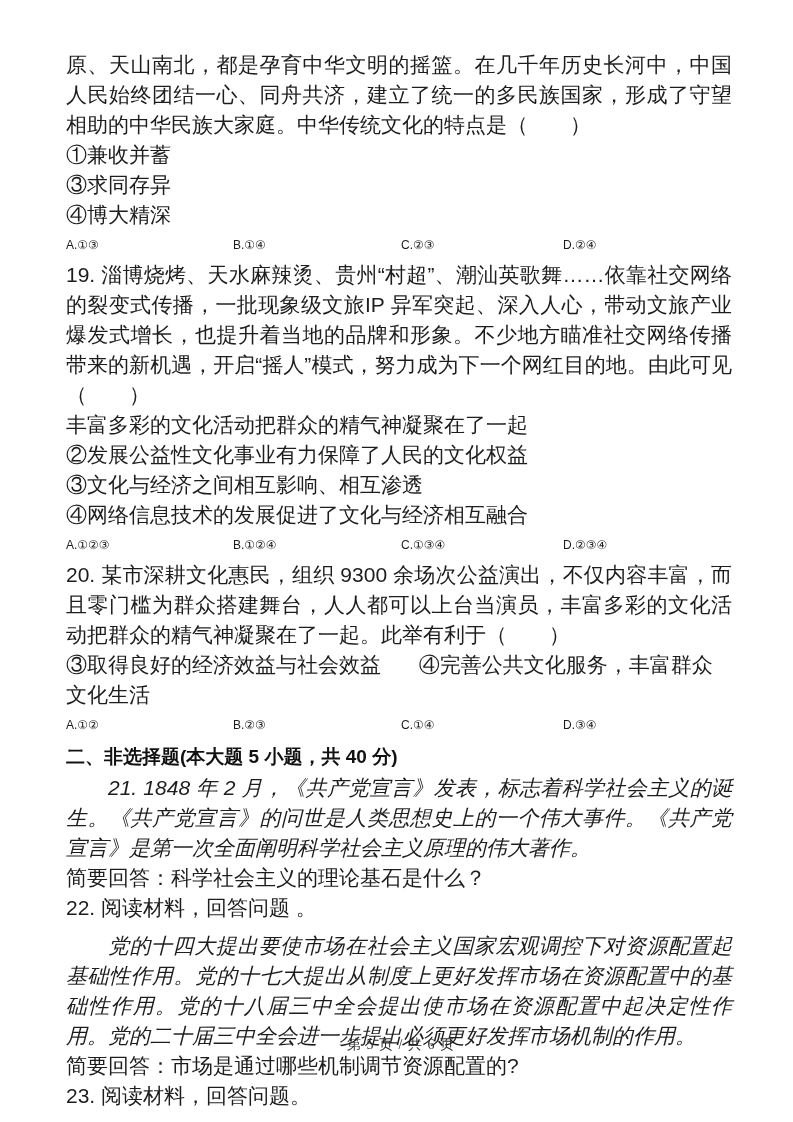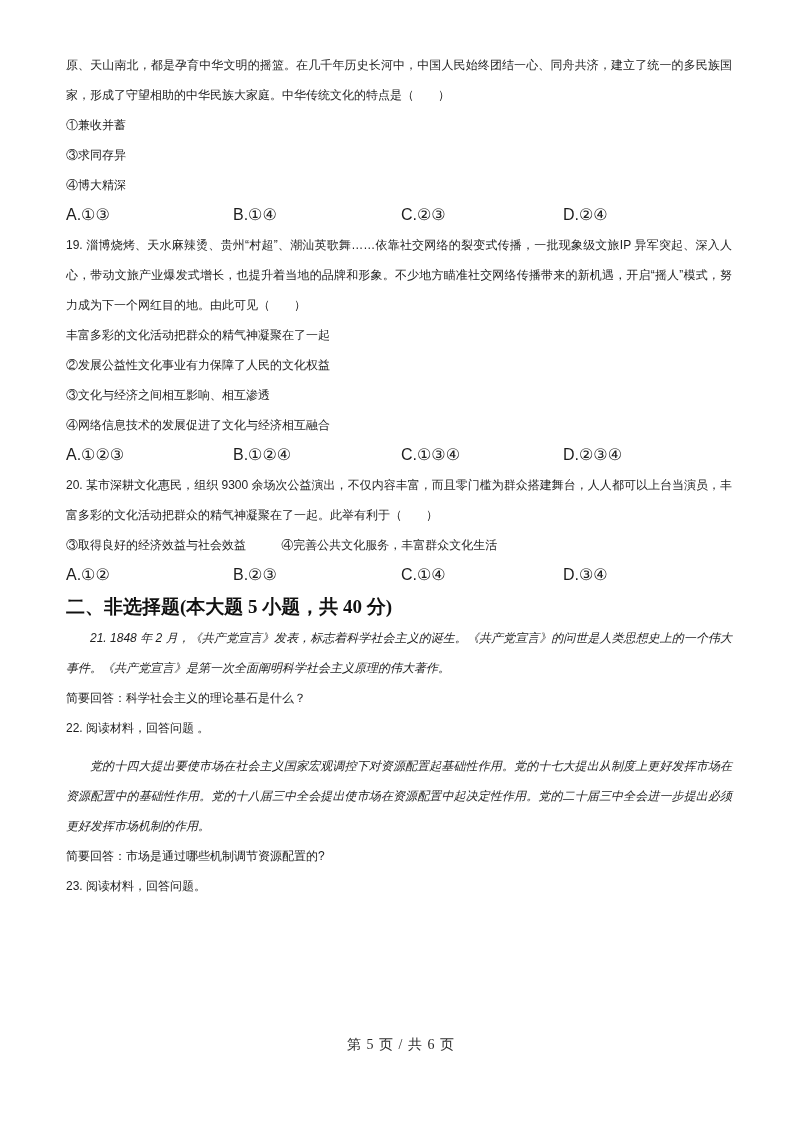--- a/index.html
+++ b/index.html
@@ -11,37 +11,37 @@
     font-family: "Liberation Sans", sans-serif;
     color: #1d1d1d;
     overflow: hidden;
   }
   .content {
     position: absolute;
     left: 66px;
     top: 50px;
     width: 666px;
   }
-  p { margin: 0; font-size: 12px; line-height: 30px; }
+  p { margin: 0; font-size: 21px; line-height: 30px; }
   .stem { text-align: justify; text-justify: inter-ideograph; }
   .item-line { line-height: 30px; }
   .choices {
     display: grid;
     grid-template-columns: 167px 168px 162px 1fr;
-    font-size: 16px;
+    font-size: 12px;
     line-height: 30px;
   }
   .pair-row span + span { margin-left: 32px; }
   .section-heading {
     font-size: 19px;
     font-weight: bold;
     line-height: 33px;
     margin: 0;
     color: #111;
-    font-family: Liberation Serif, serif;
+    font-family: Liberation Sans, sans-serif;
   }
   .kai {
     font-family: Liberation Sans, sans-serif;
     font-style: italic;
     text-indent: 2em;
     text-align: justify;
     text-justify: inter-ideograph;
   }
   .material-gap { margin-top: 8px; }
   .footer {

